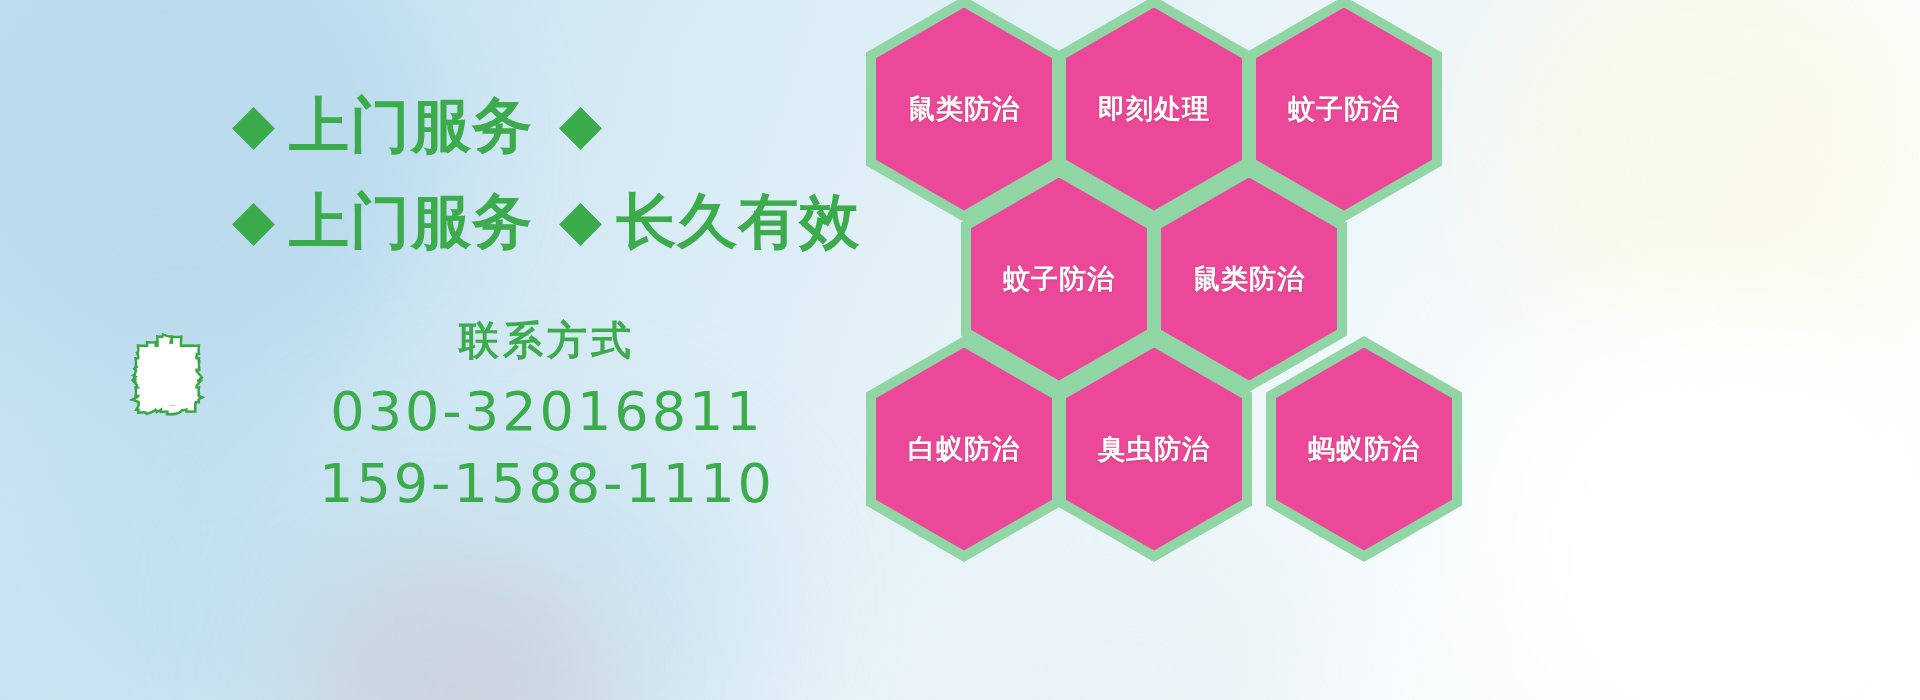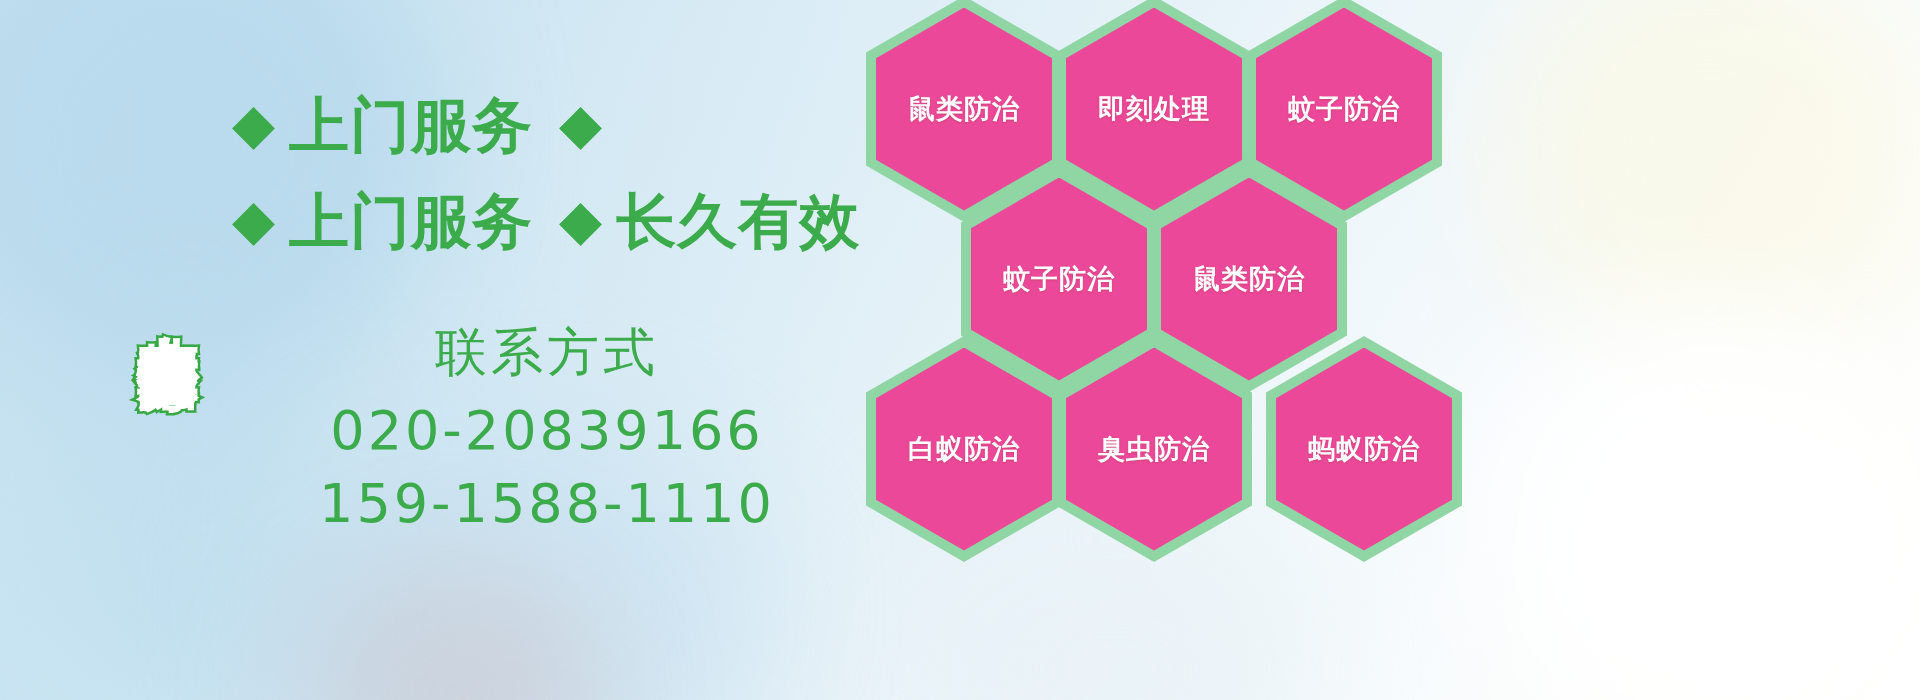--- a/index.html
+++ b/index.html
@@ -47,22 +47,22 @@
     margin-right:14px;margin-top:-4px;
   }
   .slogan-txt{
     color:#3cab4c;font-size:60px;font-weight:bold;letter-spacing:1px;white-space:nowrap;
   }
   .gap{width:26px;}
 
   
   .contact{position:absolute;left:312px;top:318px;width:470px;text-align:center;}
   .contact-title{
-    color:#3cab4c;font-size:52px;font-weight:normal;letter-spacing:4px;
-    line-height:1.1;margin-bottom:14px;margin-top:6px;
+    color:#3cab4c;font-size:40px;font-weight:bold;letter-spacing:4px;
+    line-height:1.1;margin-bottom:14px;
   }
   .contact-tel{
     color:#3cab4c;font-size:54px;letter-spacing:3px;line-height:1.34;white-space:nowrap;
   }
 
   
   .honeycomb{position:absolute;left:858px;top:-12px;width:600px;height:560px;}
   .hex{
     position:absolute;width:196px;height:226px;
     display:flex;align-items:center;justify-content:center;
@@ -130,21 +130,21 @@
       <div class="slogan-item">
         <span class="dia">◆</span>
         <span class="slogan-txt">长久有效</span>
       </div>
     </div>
 
   </div>
 
   <div class="contact">
     <div class="contact-title">联系方式</div>
-    <div class="contact-tel">020-20839166</div>
+    <div class="contact-tel">030-32016811</div>
     <div class="contact-tel">159-1588-1110</div>
   </div>
 
   <div class="honeycomb">
 
     <div class="hex h0">
       <div class="inner">
         <span class="label">鼠类防治</span>
       </div>
     </div>

